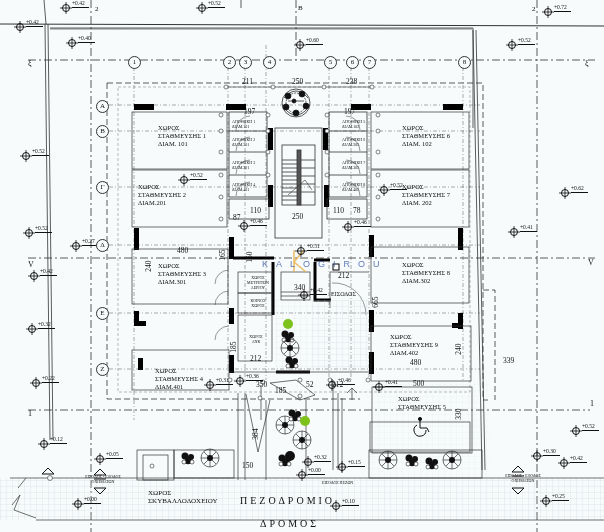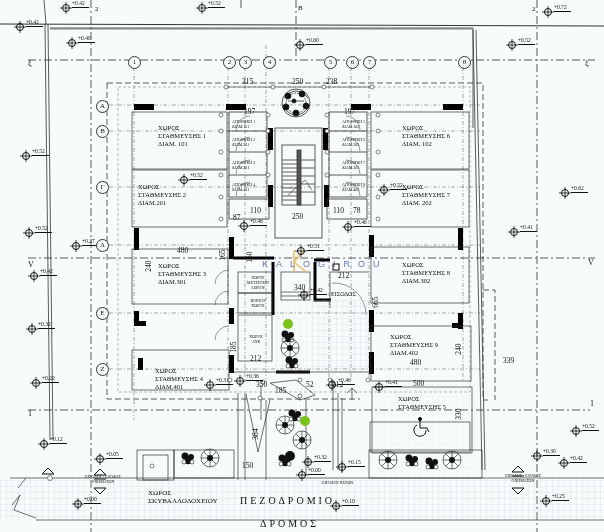--- a/index.html
+++ b/index.html
@@ -638,23 +638,23 @@
 <div class="lbl" style="left:331px;top:290px;font-size:6px">ΕΙΣΟΔΟΣ</div>
 <div class="lbl" style="left:148px;top:489px;font-size:7px;width:80px;white-space:normal">ΧΩΡΟΣ ΣΚΥΒΑΛΛΟΔΟΧΕΙΟΥ</div>
 
 <div class="lbl tiny" style="left:82px;top:474px;width:42px;white-space:normal;text-align:center">ΕΙΣΟΔΟΣ - ΕΞΟΔΟΣ ΟΧΗΜΑΤΩΝ</div>
 <div class="lbl tiny" style="left:500px;top:473px;width:46px;white-space:normal;text-align:center">ΕΙΣΟΔΟΣ - ΕΞΟΔΟΣ ΟΧΗΜΑΤΩΝ</div>
 <div class="lbl tiny" style="left:322px;top:480px">ΕΙΣΟΔΟΣ ΠΕΖΩΝ</div>
 
 <div class="lbl street" style="left:240px;top:497px">ΠΕΖΟΔΡΟΜΙΟ</div>
 <div class="lbl street" style="left:260px;top:520px">ΔΡΟΜΟΣ</div>
 
-<div class="lbl dim" style="left:242px;top:78px">315</div>
+<div class="lbl dim" style="left:242px;top:78px">211</div>
 <div class="lbl dim" style="left:292px;top:78px">250</div>
-<div class="lbl dim" style="left:326px;top:78px">238</div>
+<div class="lbl dim" style="left:346px;top:78px">238</div>
 <div class="lbl dim" style="left:244px;top:108px">197</div>
 <div class="lbl dim" style="left:344px;top:108px">197</div>
 <div class="lbl dim" style="left:233px;top:214px">87</div>
 <div class="lbl dim" style="left:250px;top:207px">110</div>
 <div class="lbl dim" style="left:333px;top:207px">110</div>
 <div class="lbl dim" style="left:353px;top:207px">78</div>
 <div class="lbl dim" style="left:292px;top:213px">250</div>
 <div class="lbl dim" style="left:177px;top:247px">480</div>
 <div class="lbl dim" style="left:143px;top:262px;transform:rotate(-90deg)">240</div>
 <div class="lbl dim" style="left:217px;top:251px;transform:rotate(-90deg)">165</div>

